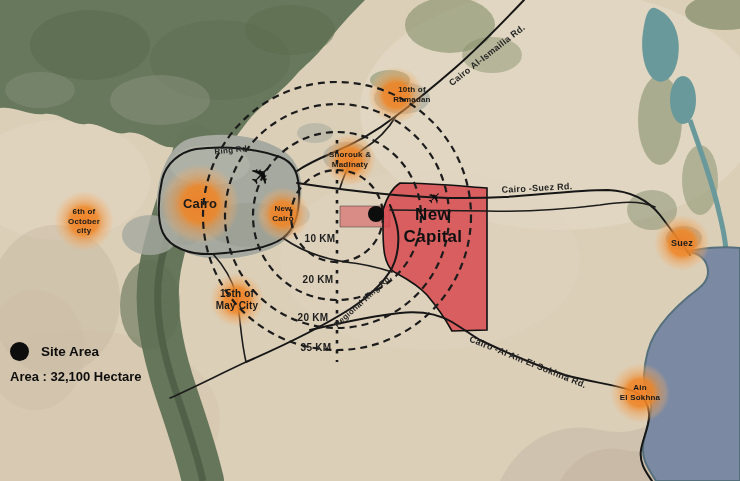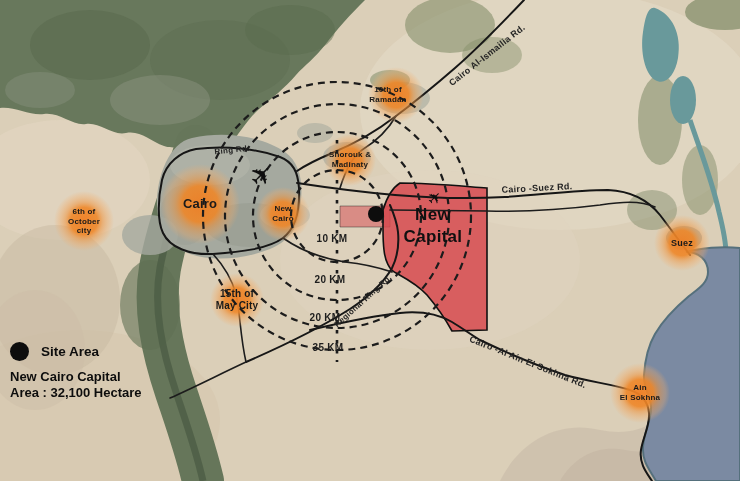--- a/index.html
+++ b/index.html
@@ -7,21 +7,21 @@
          font-family:"Liberation Sans",sans-serif;background:#dbcfb8;}
   #stage svg{position:absolute;left:0;top:0;}
   .road{fill:none;stroke:#161616;stroke-width:2;stroke-linecap:round;stroke-linejoin:round;}
   .road-thin{fill:none;stroke:#1c1c1c;stroke-width:1.6;stroke-linecap:round;}
   .ring{fill:none;stroke:#1c1c1c;stroke-width:2.2;stroke-dasharray:7 5;}
   .ring-axis{stroke:#1c1c1c;stroke-width:2.6;stroke-dasharray:3.5 6.5;}
   #labels-layer{position:absolute;left:0;top:0;width:740px;height:481px;}
   .city-label{position:absolute;transform:translate(-50%,-50%);white-space:pre-line;
     text-align:center;font-weight:bold;color:#1a1a1a;line-height:1.2;letter-spacing:.2px;}
   .ring-label{position:absolute;transform:translate(-50%,-50%);font-weight:bold;
-    font-size:10px;color:#1d1d1d;letter-spacing:.3px;white-space:nowrap;margin-left:12px;}
+    font-size:10px;color:#1d1d1d;letter-spacing:.3px;white-space:nowrap;}
   .road-label{position:absolute;font-weight:bold;color:#242424;white-space:nowrap;
     letter-spacing:.3px;}
   .region-label{position:absolute;left:433px;top:226px;transform:translate(-50%,-50%);
     font-weight:900;font-size:17px;color:#101010;white-space:pre-line;text-align:center;
     line-height:1.3;letter-spacing:.3px;}
   .plane{position:absolute;transform:translate(-50%,-50%) rotate(-45deg);color:#0e0e0e;line-height:1;}
   .plane-cairo{left:262px;top:176px;font-size:27px;}
   .plane-capital{left:435px;top:198px;font-size:17px;}
   #legend{position:absolute;left:10px;top:342px;color:#0d0d0d;}
   #legend .site-row{display:flex;align-items:center;gap:12px;margin-bottom:8px;}
@@ -139,21 +139,21 @@
   <div id="labels-layer">
     <div class="region-label">New
 Capital</div>
     <div class="plane plane-cairo">✈</div>
     <div class="plane plane-capital">✈</div>
   <div class="city-label" style="left: 200px; top: 204px; font-size: 13px;">Cairo</div>
       <div class="city-label" style="left: 283px; top: 214px; font-size: 8px;">New
 Cairo</div>
       <div class="city-label" style="left: 350px; top: 160px; font-size: 8px;">Shorouk &amp;
 Madinaty</div>
-      <div class="city-label" style="left: 372px; top: 95px; font-size: 8px; padding-left: 32px;">10th of
+      <div class="city-label" style="left: 396px; top: 95px; font-size: 8px; padding-left: 32px;">10th of
 Ramadan</div>
       <div class="city-label" style="left: 84px; top: 221px; font-size: 8px;">6th of
 October
 city</div>
       <div class="city-label" style="left: 237px; top: 300px; font-size: 10px;">15th of
 May City</div>
       <div class="city-label" style="left: 682px; top: 243px; font-size: 9px;">Suez</div>
       <div class="city-label" style="left: 640px; top: 393px; font-size: 8px;">Ain
 El Sokhna</div>
       <div class="ring-label" style="left: 320px; top: 238px;">10 KM</div>
@@ -165,17 +165,16 @@
       <div class="road-label" style="left: 537px; top: 188px; font-size: 9px; transform: translate(-50%, -50%) rotate(-3deg);">Cairo -Suez Rd.</div>
       <div class="road-label" style="left: 363px; top: 301px; font-size: 8px; transform: translate(-50%, -50%) rotate(-42deg);">Regional Ring Rd.</div>
       <div class="road-label" style="left: 528px; top: 362px; font-size: 9px; transform: translate(-50%, -50%) rotate(22deg);">Cairo -Al Ain El Sokhna Rd.</div>
     </div>
 
   <div id="legend">
     <div class="site-row">
       <span class="dot"></span>
       <span class="site-text">Site Area</span>
     </div>
-    <div class="line">New Cairo Capital</div>
     <div class="line">Area : 32,100 Hectare</div>
   </div>
 
 </div>
 
 </body></html>

